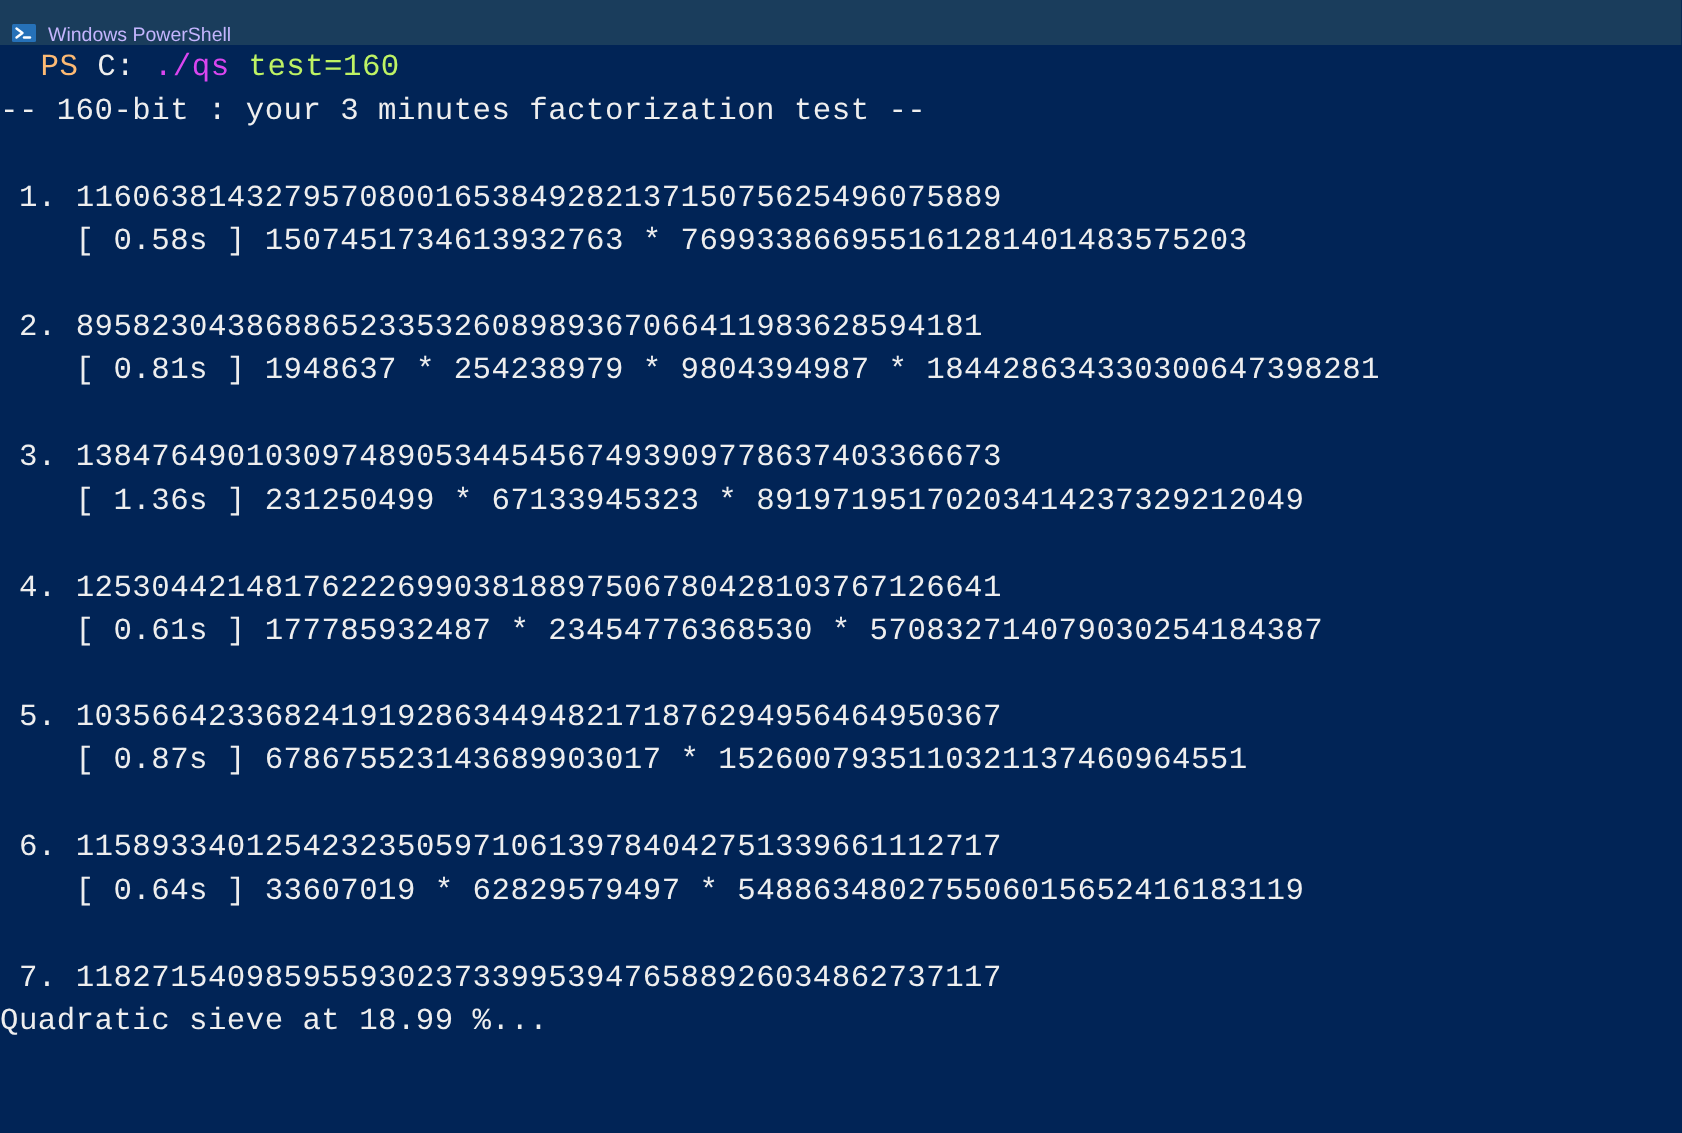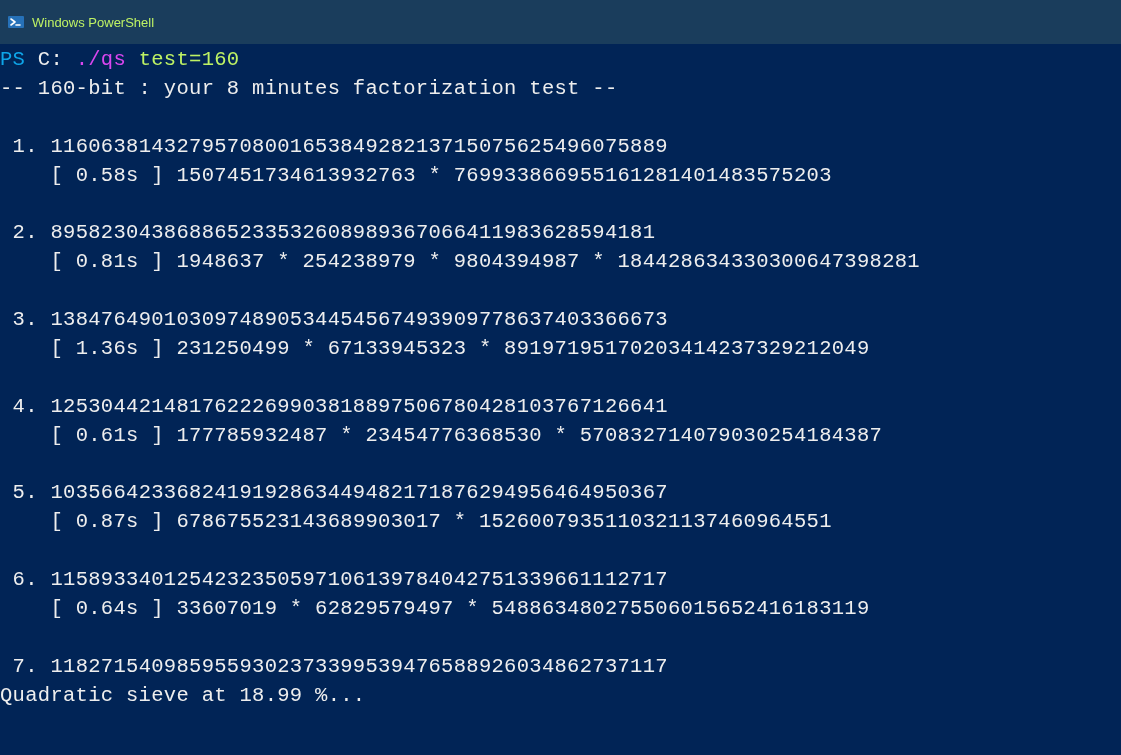--- a/index.html
+++ b/index.html
@@ -12,26 +12,26 @@
     background: #012456;
   }
   .window {
     width: 1121px;
     height: 755px;
     display: flex;
     flex-direction: column;
     background: #012456;
   }
   .titlebar {
-    height: 44px;
+    height: 30px;
     background: #1a3d5c;
     display: flex;
-    align-items: center;
+    align-items: flex-end;
     padding-left: 8px;
-    color: #bef264;
+    color: #c4b5fd;
     font-family: 'Segoe UI', Tahoma, sans-serif;
     font-size: 13px;
     flex-shrink: 0;
   }
   .titlebar-icon {
     width: 16px;
     height: 16px;
     margin-right: 8px;
     display: inline-flex;
     align-items: center;
@@ -41,21 +41,21 @@
     flex: 1;
     background: #012456;
     color: #eeeeee;
     padding: 2px 0 0 0;
     font-size: 20.5px;
     line-height: 1.41;
     letter-spacing: 0.3px;
     white-space: pre;
     overflow: hidden;
   }
-  .prompt-ps   { color: #0ea5e9; }
+  .prompt-ps   { color: #fdba74; margin-left: 27px; }
   .prompt-path { color: #eeeeee; }
   .cmd-name    { color: #d946ef; }
   .cmd-arg     { color: #bef264; }
 </style>
 </head>
 <body>
 
 <div class="window">
 
   <div class="titlebar">
@@ -63,21 +63,21 @@
       <svg width="16" height="16" viewBox="0 0 16 16">
         <rect x="0" y="2" width="16" height="12" rx="1" fill="#2671b8"></rect>
         <path d="M3 5 L7 8 L3 11" stroke="#ffffff" stroke-width="1.6" fill="none" stroke-linecap="round" stroke-linejoin="round"></path>
         <line x1="8" y1="11" x2="12" y2="11" stroke="#ffffff" stroke-width="1.6" stroke-linecap="round"></line>
       </svg>
     </span>
     <span>Windows PowerShell</span>
   </div>
 
   <div class="console"><span class="prompt-ps">PS </span><span class="prompt-path">C: </span><span class="cmd-name">./qs</span><span class="cmd-arg"> test=160</span>
-<span>-- 160-bit : your 8 minutes factorization test --</span>
+<span>-- 160-bit : your 3 minutes factorization test --</span>
 
 <span> 1.</span> <span>1160638143279570800165384928213715075625496075889</span>
     [ <span>0.58s</span> ] <span>1507451734613932763 * 769933866955161281401483575203</span>
 
 <span> 2.</span> <span>895823043868865233532608989367066411983628594181</span>
     [ <span>0.81s</span> ] <span>1948637 * 254238979 * 9804394987 * 184428634330300647398281</span>
 
 <span> 3.</span> <span>1384764901030974890534454567493909778637403366673</span>
     [ <span>1.36s</span> ] <span>231250499 * 67133945323 * 89197195170203414237329212049</span>
 

